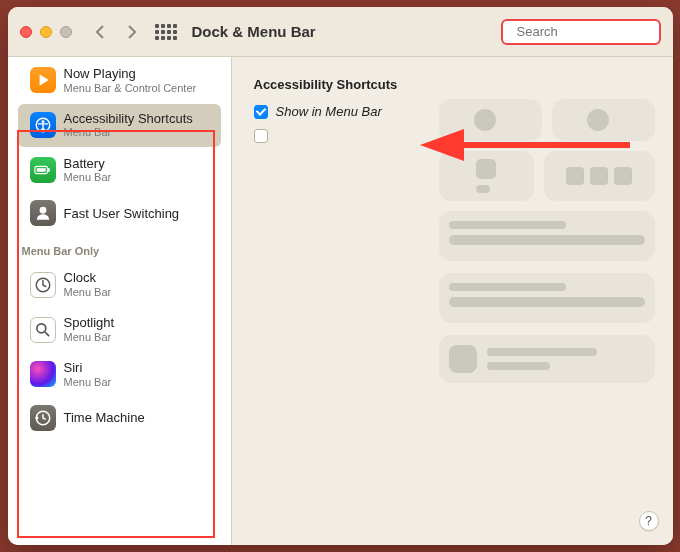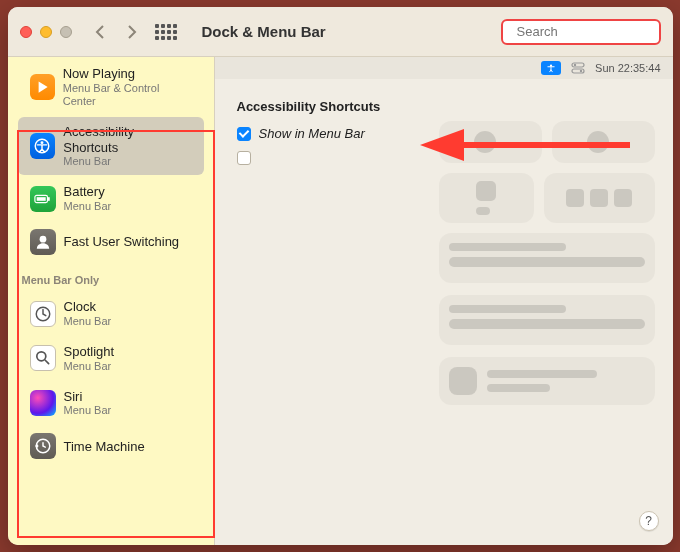--- a/index.html
+++ b/index.html
@@ -9,28 +9,28 @@
   .titlebar{height:50px;display:flex;align-items:center;padding:0 12px;gap:8px;background:#efe9dd;border-bottom:1px solid #d8d0bf;}
   .traffic{display:flex;gap:8px;margin-right:8px;}
   .tl{width:12px;height:12px;border-radius:50%;}
   .tl.red{background:#ff5f57;border:1px solid #e14138;}
   .tl.yellow{background:#febc2e;border:1px solid #d89e22;}
   .tl.green{background:#c6c0b3;border:1px solid #a69f8f;}
   .navbtn{width:24px;height:28px;display:flex;align-items:center;justify-content:center;color:#8c8578;border-radius:4px;cursor:default;font-size:15px;}
   .apps-btn{width:28px;height:28px;display:flex;align-items:center;justify-content:center;border-radius:4px;margin-right:4px;}
   .apps-grid{display:grid;grid-template-columns:repeat(4,4px);grid-template-rows:repeat(3,4px);gap:2px;}
   .apps-grid span{width:4px;height:4px;background:#555;border-radius:1px;}
-  .title{font-weight:600;font-size:15px;color:#333;margin-left:10px;}
+  .title{font-weight:600;font-size:15px;color:#333;}
   .spacer{flex:1;}
   .search{width:160px;height:26px;background:#fff;border:2px solid #ef4444;border-radius:6px;display:flex;align-items:center;padding:0 8px;gap:6px;}
   .search svg{opacity:.5;}
   .search input{border:none;outline:none;background:transparent;font-size:13px;flex:1;}
   
   .body{flex:1;display:flex;overflow:hidden;}
-  .sidebar{width:207px;background:#fef9c3;border-right:1px solid #d8d0bf;overflow-y:auto;position:relative;padding-bottom:8px;}
+  .sidebar{width:224px;background:#ffffff;border-right:1px solid #d8d0bf;overflow-y:auto;position:relative;padding-bottom:8px;}
   .red-box{position:absolute;top:123px;left:9px;width:198px;height:408px;border:2px solid #ff3b30;pointer-events:none;z-index:5;}
   .sb-item{display:flex;align-items:center;gap:8px;padding:7px 12px;border-radius:6px;margin:2px 10px;cursor:default;}
   .sb-item.selected{background:#d3cdbb;}
   .sb-item .icon{width:26px;height:26px;border-radius:6px;display:flex;align-items:center;justify-content:center;}
   .sb-item .txt{display:flex;flex-direction:column;line-height:1.2;}
   .sb-item .name{font-size:13px;color:#222;}
   .sb-item .sub{font-size:11px;color:#777;}
   .section-header{font-size:11px;font-weight:600;color:#8c8578;padding:10px 14px 4px;}
   
   .ic-np{background:linear-gradient(#ffa028,#ff8a00);}
@@ -215,35 +215,20 @@
               <path d="M3 8 H1 M2 6l1.5 2L2 10" stroke="#fff" stroke-width="1" fill="none"></path>
             </svg>
           </div>
         <div class="txt">
             <span class="name">Time Machine</span>
           </div>
       </div>
     </div>
 
     <div class="main">
-      <div class="menubar-preview">
-        <div class="badge">
-          <svg width="10" height="10" viewBox="0 0 16 16">
-              <circle cx="8" cy="4" r="1.8" fill="#fff"></circle>
-              <path d="M3 6h10M8 6v5l-2 3M8 11l2 3" stroke="#fff" stroke-width="1.5" fill="none" stroke-linecap="round"></path>
-            </svg>
-        </div>
-        <svg width="14" height="12" viewBox="0 0 14 12">
-            <rect x="1" y="1" width="12" height="4" rx="2" fill="none" stroke="#999" stroke-width="1.2"></rect>
-            <circle cx="4" cy="3" r="1.2" fill="#999"></circle>
-            <rect x="1" y="7" width="12" height="4" rx="2" fill="none" stroke="#999" stroke-width="1.2"></rect>
-            <circle cx="10" cy="9" r="1.2" fill="#999"></circle>
-          </svg>
-        <span>Sun 22:35:44</span>
-      </div>
 
       <div class="content">
         <h3>Accessibility Shortcuts</h3>
         <div class="chk-row">
           <div class="chk checked"></div>
           <span>Show in Menu Bar</span>
         </div>
         <div class="chk-row">
           <div class="chk"></div>
         </div>

